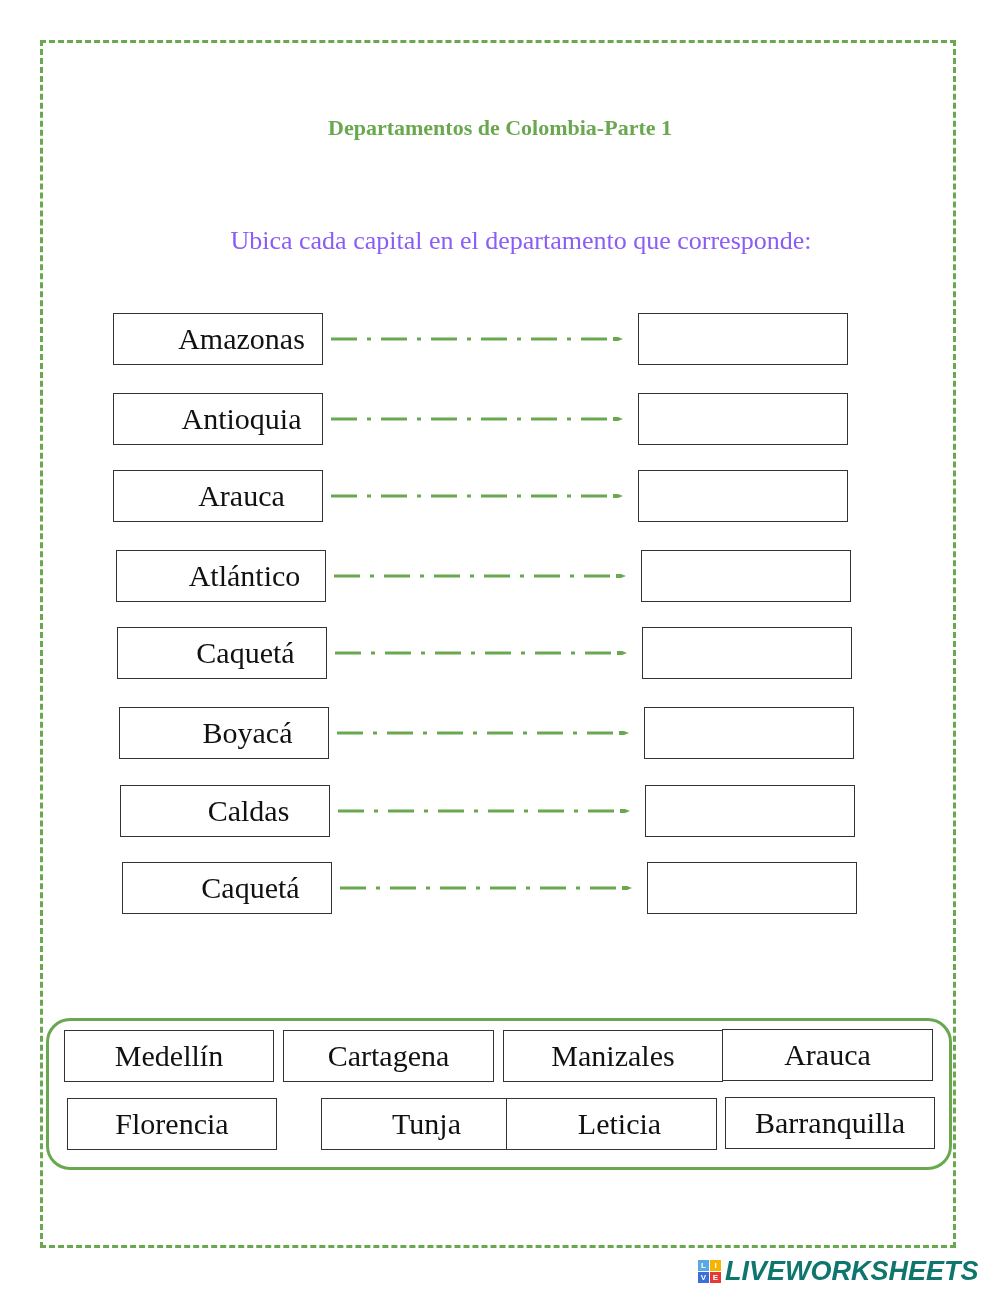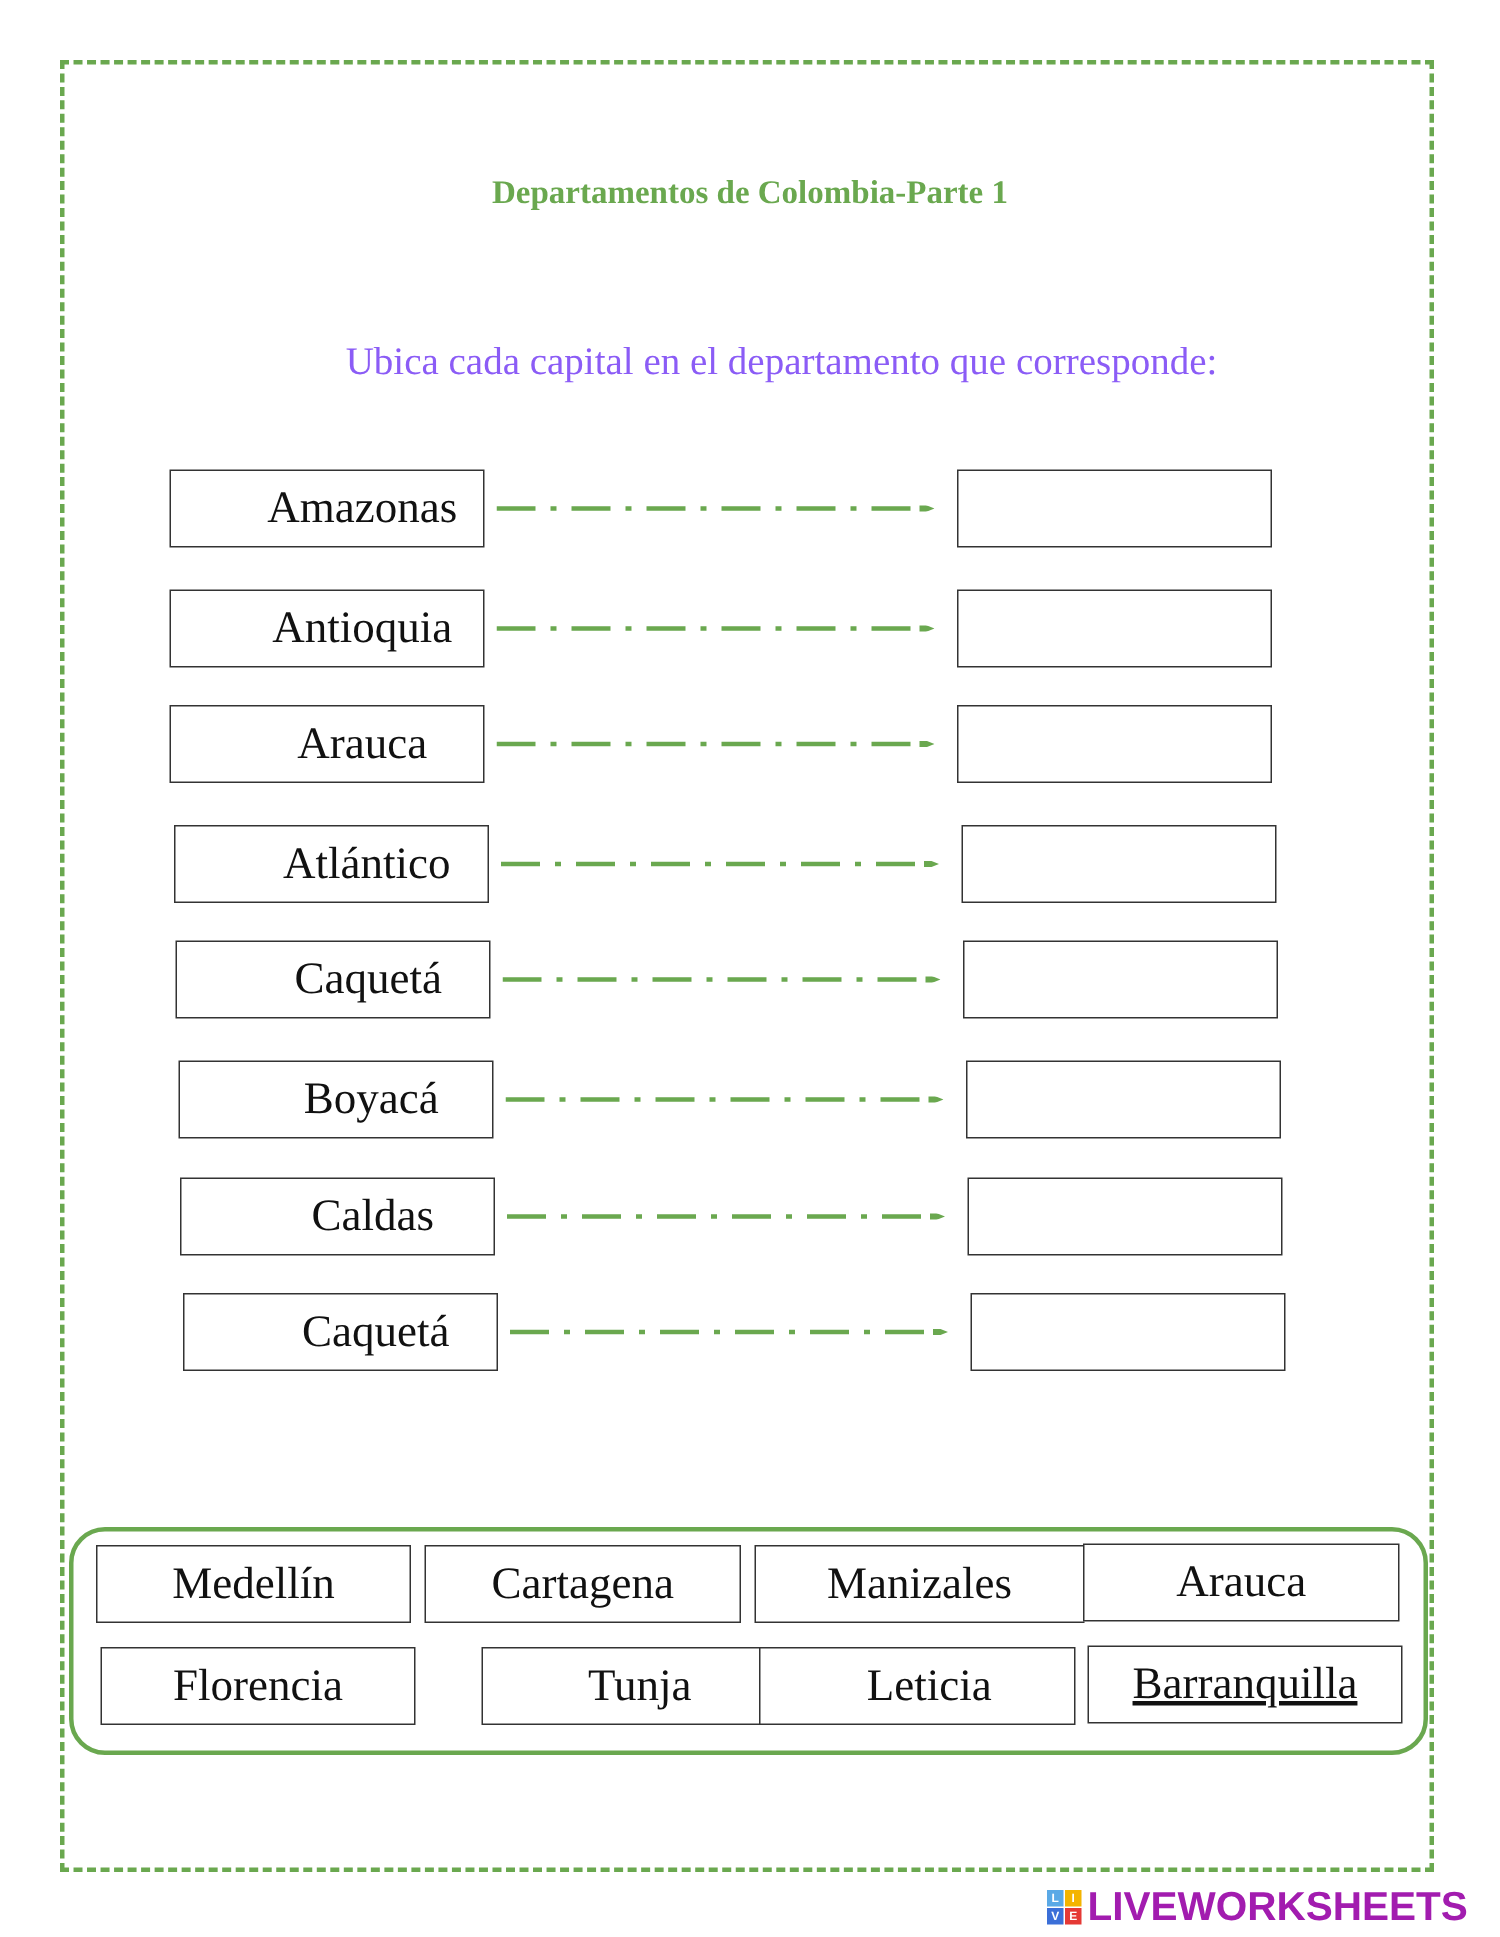--- a/index.html
+++ b/index.html
@@ -9,21 +9,21 @@
   .instruction { position:absolute; left:0; width:970px; top:226px; text-align:center; font-size:26px; color:#8b5cf6;padding-left:36px; }
   .row { position:absolute; height:52px; }
   .dept { position:absolute; left:0; top:0; width:210px; height:52px; border:1.5px solid #333; box-sizing:border-box; display:flex; align-items:center; justify-content:center; font-size:30px; background:#fff;padding-left:47px; }
   .arrow { position:absolute; left:218px; top:24px; width:292px; height:4px; }
   .drop { position:absolute; left:525px; top:0; width:210px; height:52px; border:1.5px solid #333; box-sizing:border-box; background:#fff; }
   .bank { position:absolute; left:46px; top:1018px; width:906px; height:152px; border:3px solid #6aa84f; border-radius:24px; box-sizing:border-box; }
   .chip { position:absolute; height:52px; border:1.5px solid #333; box-sizing:border-box; display:flex; align-items:center; justify-content:center; font-size:30px; background:#fff; }
   .logo { position:absolute; left:698px; top:1256px; display:flex; align-items:center; gap:4px; }
   .logo-grid { display:grid; grid-template-columns:11px 11px; grid-template-rows:11px 11px; gap:1px; }
   .logo-grid span { display:flex; align-items:center; justify-content:center; font-family:"Liberation Sans",sans-serif; font-weight:bold; font-size:8px; color:#fff; }
-  .logo-text { font-family:"Liberation Sans",sans-serif; font-weight:bold; font-size:27px; color:#a21caf; letter-spacing:0px; }
+  .logo-text { font-family:"Liberation Sans",sans-serif; font-weight:bold; font-size:27px; color:#0f766e; letter-spacing:0px;font-style:italic; }
 </style>
 </head>
 <body>
 
 <div class="page-border"></div>
 
 <div class="title">Departamentos de Colombia-Parte 1</div>
 <div class="instruction">Ubica cada capital en el departamento que corresponde:</div>
 
 <div class="row" style="left:113px;top:313px;">
@@ -92,21 +92,21 @@
 </div>
 
 <div class="bank"></div>
 <div class="chip" style="left:64px;top:1030px;width:210px;">Medellín</div>
 <div class="chip" style="left:283px;top:1030px;width:211px;">Cartagena</div>
 <div class="chip" style="left:503px;top:1030px;width:220px;">Manizales</div>
 <div class="chip" style="left:722px;top:1029px;width:211px;">Arauca</div>
 <div class="chip" style="left:67px;top:1098px;width:210px;">Florencia</div>
 <div class="chip" style="left:285px;top:1098px;width:211px;margin-left:36px;">Tunja</div>
 <div class="chip" style="left:506px;top:1098px;width:211px;padding-left:16px;">Leticia</div>
-<div class="chip" style="left:725px;top:1097px;width:210px;text-decoration:underline;">Barranquilla</div>
+<div class="chip" style="left:725px;top:1097px;width:210px;">Barranquilla</div>
 
 <div class="logo">
   <div class="logo-grid">
     <span style="background:#5aa9e6;">L</span>
     <span style="background:#f4b400;">I</span>
     <span style="background:#3b6fd8;">V</span>
     <span style="background:#e53935;">E</span>
   </div>
   <span class="logo-text">LIVEWORKSHEETS</span>
 </div>

